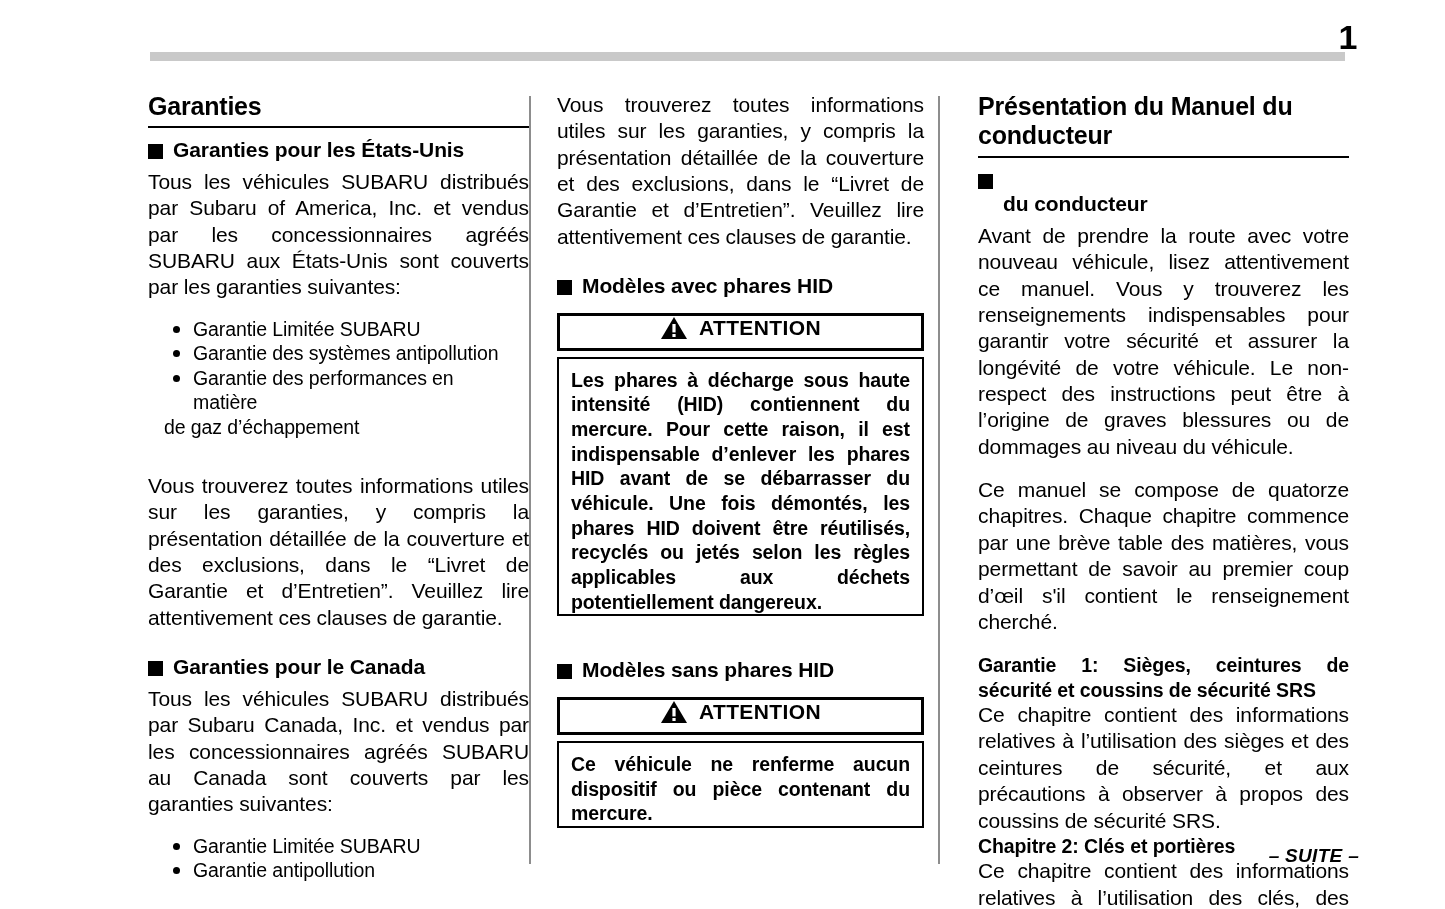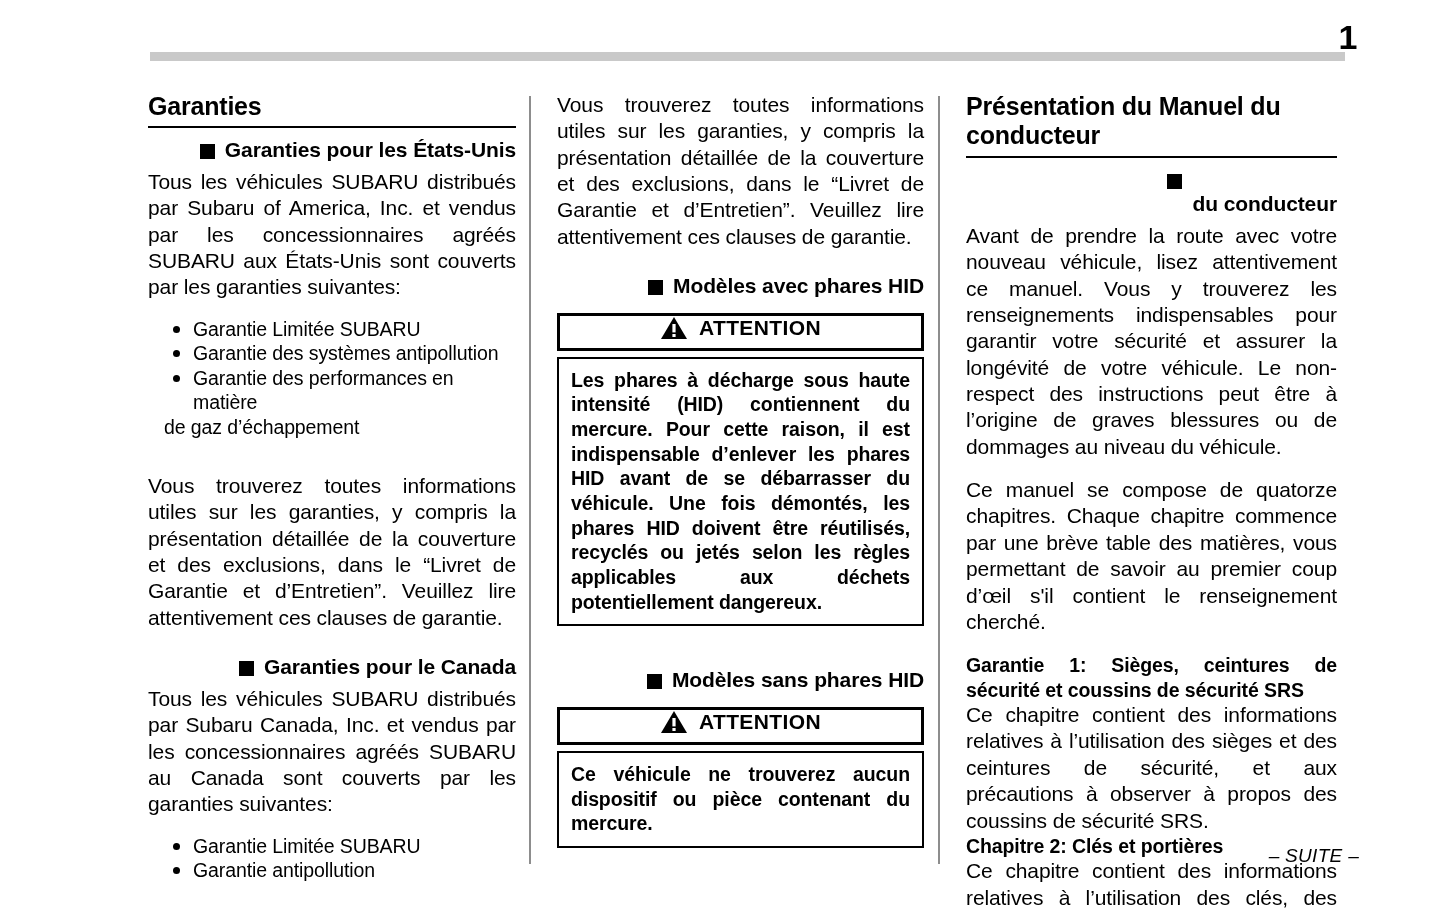--- a/index.html
+++ b/index.html
@@ -50,23 +50,23 @@
     width: 1445px;
     height: 790px;
     display: flex;
     align-items: stretch;
   }
   .col {
     width: 381px;
     position: relative;
     box-sizing: border-box;
   }
-  .col-1 { margin-left: 148px; padding-right: 13px; }
+  .col-1 { margin-left: 148px; padding-right: 0; }
   .col-2 { margin-left: 26px; padding-right: 14px; }
-  .col-3 { margin-left: 26px; padding-right: 10px; }
+  .col-3 { margin-left: 38px; padding-right: 10px; }
 
   .col-divider {
     width: 2px;
     background: #8d8d8d;
     align-self: flex-start;
     height: 768px;
     margin-top: 4px;
     flex: 0 0 2px;
   }
 
@@ -85,21 +85,20 @@
   }
 
   .sub-head {
     font-size: 21px;
     font-weight: bold;
     line-height: 1.18;
     margin: 0 0 6px 0;
     display: flex;
     align-items: flex-start;
     letter-spacing: -0.1px;
-    justify-content: flex-end;
   }
   .sub-head .bullet-square {
     flex: 0 0 auto;
     width: 15px;
     height: 15px;
     background: #000;
     margin: 6px 10px 0 0;
   }
   .sub-head .sub-head-text { display: block; }
 
@@ -171,21 +170,21 @@
   }
   .warn-title {
     font-size: 21px;
     font-weight: bold;
     letter-spacing: 0.4px;
   }
   .tri-icon { display: block; }
 
   .warn-body {
     border: 2px solid #000;
-    padding: 9px 12px 10px 12px;
+    padding: 9px 12px 0 12px;
   }
   .warn-body p {
     margin: 0;
     font-size: 19.5px;
     font-weight: bold;
     line-height: 1.265;
     text-align: justify;
     text-justify: inter-word;
     letter-spacing: -0.1px;
   }
@@ -196,21 +195,21 @@
     left: 0;
     top: 845px;
     width: 1445px;
     height: 40px;
   }
   .suite-label {
     position: absolute;
     right: 86px;
     top: 0;
     font-size: 19px;
-    font-weight: normal;
+    font-weight: bold;
     font-style: italic;
     letter-spacing: 0.3px;
   }
 </style>
 </head>
 <body>
 
 <div class="page-header">
   <div class="header-rule"></div>
   <div class="page-number">1</div>
@@ -302,21 +301,21 @@
         <svg class="tri-icon" width="28" height="24" viewBox="0 0 28 24">
           <polygon points="14,1 27,23 1,23" fill="#000"></polygon>
           <rect x="12.4" y="8" width="3.2" height="8.4" fill="#fff"></rect>
           <rect x="12.4" y="18" width="3.2" height="3" fill="#fff"></rect>
         </svg>
         <span class="warn-title">ATTENTION</span>
       </div>
     </div>
 
     <div class="warn-body">
-      <p>Ce véhicule ne trouverez aucun dispositif ou pièce contenant du mercure.</p>
+      <p>Ce véhicule ne renferme aucun dispositif ou pièce contenant du mercure.</p>
     </div>
 
   </div>
 
   <div class="col-divider"></div>
 
   <div class="col col-3">
 
     <div class="section-title">
       <span>Présentation du Manuel du</span><br>

